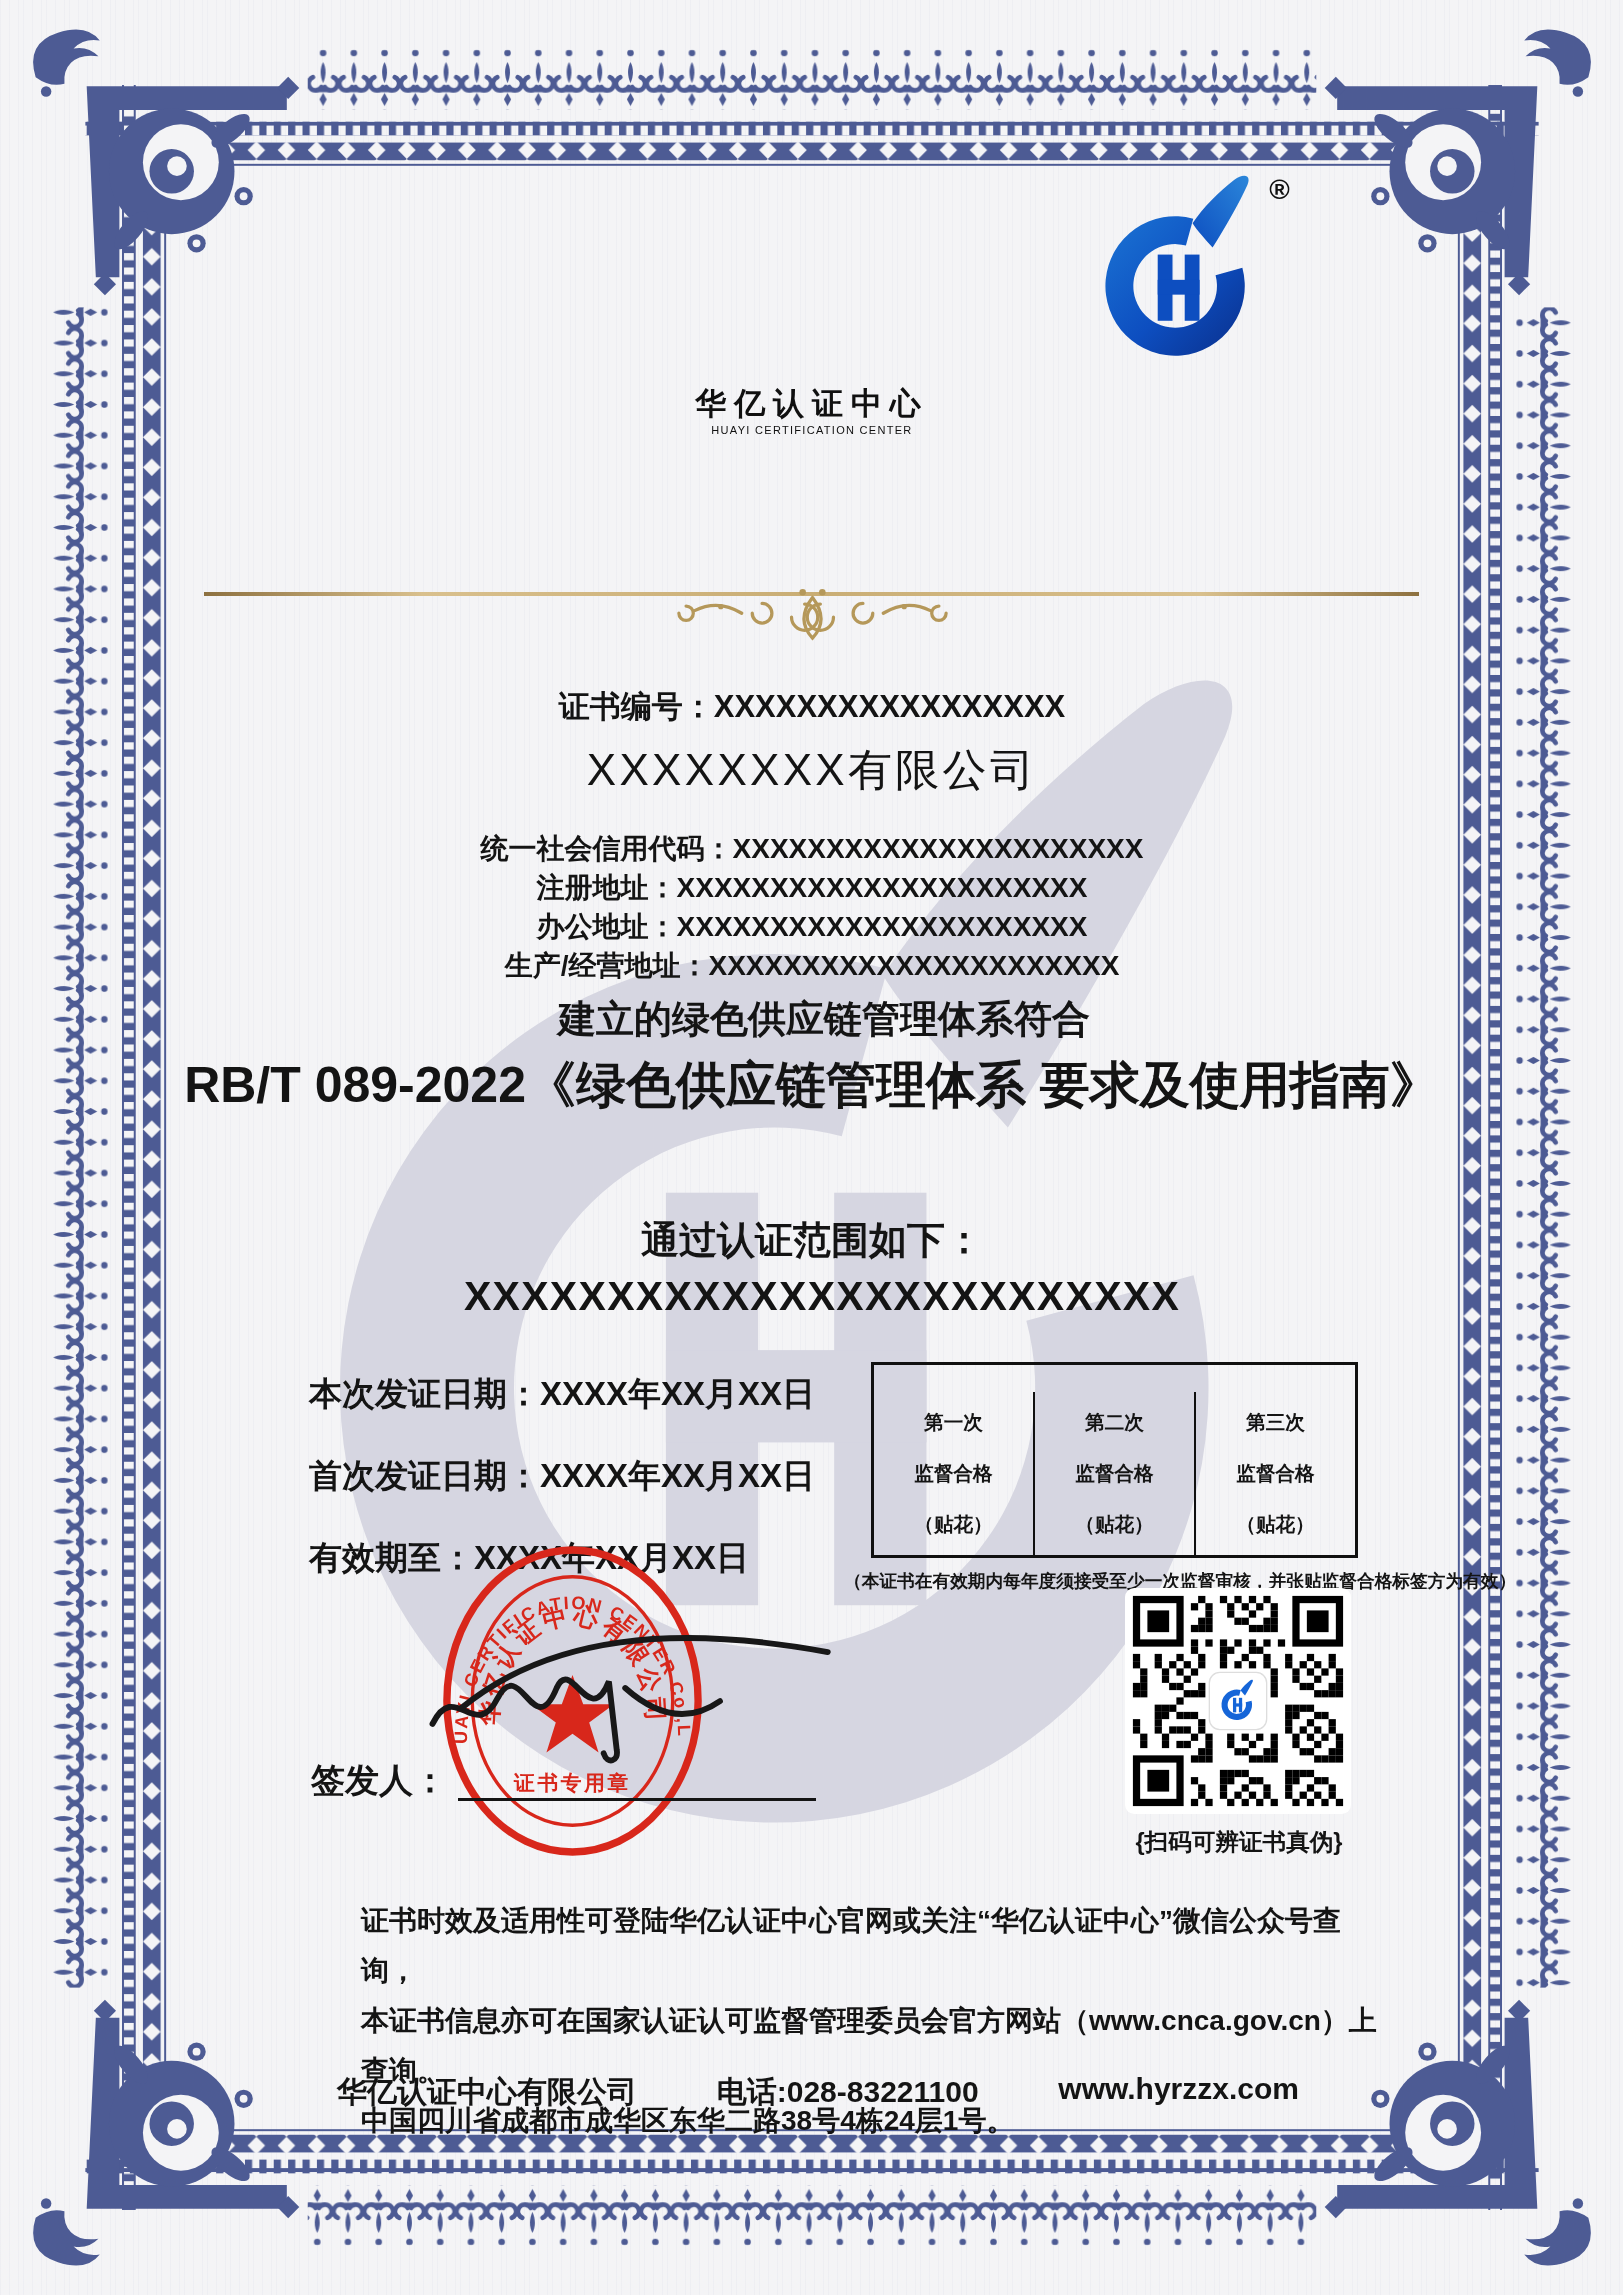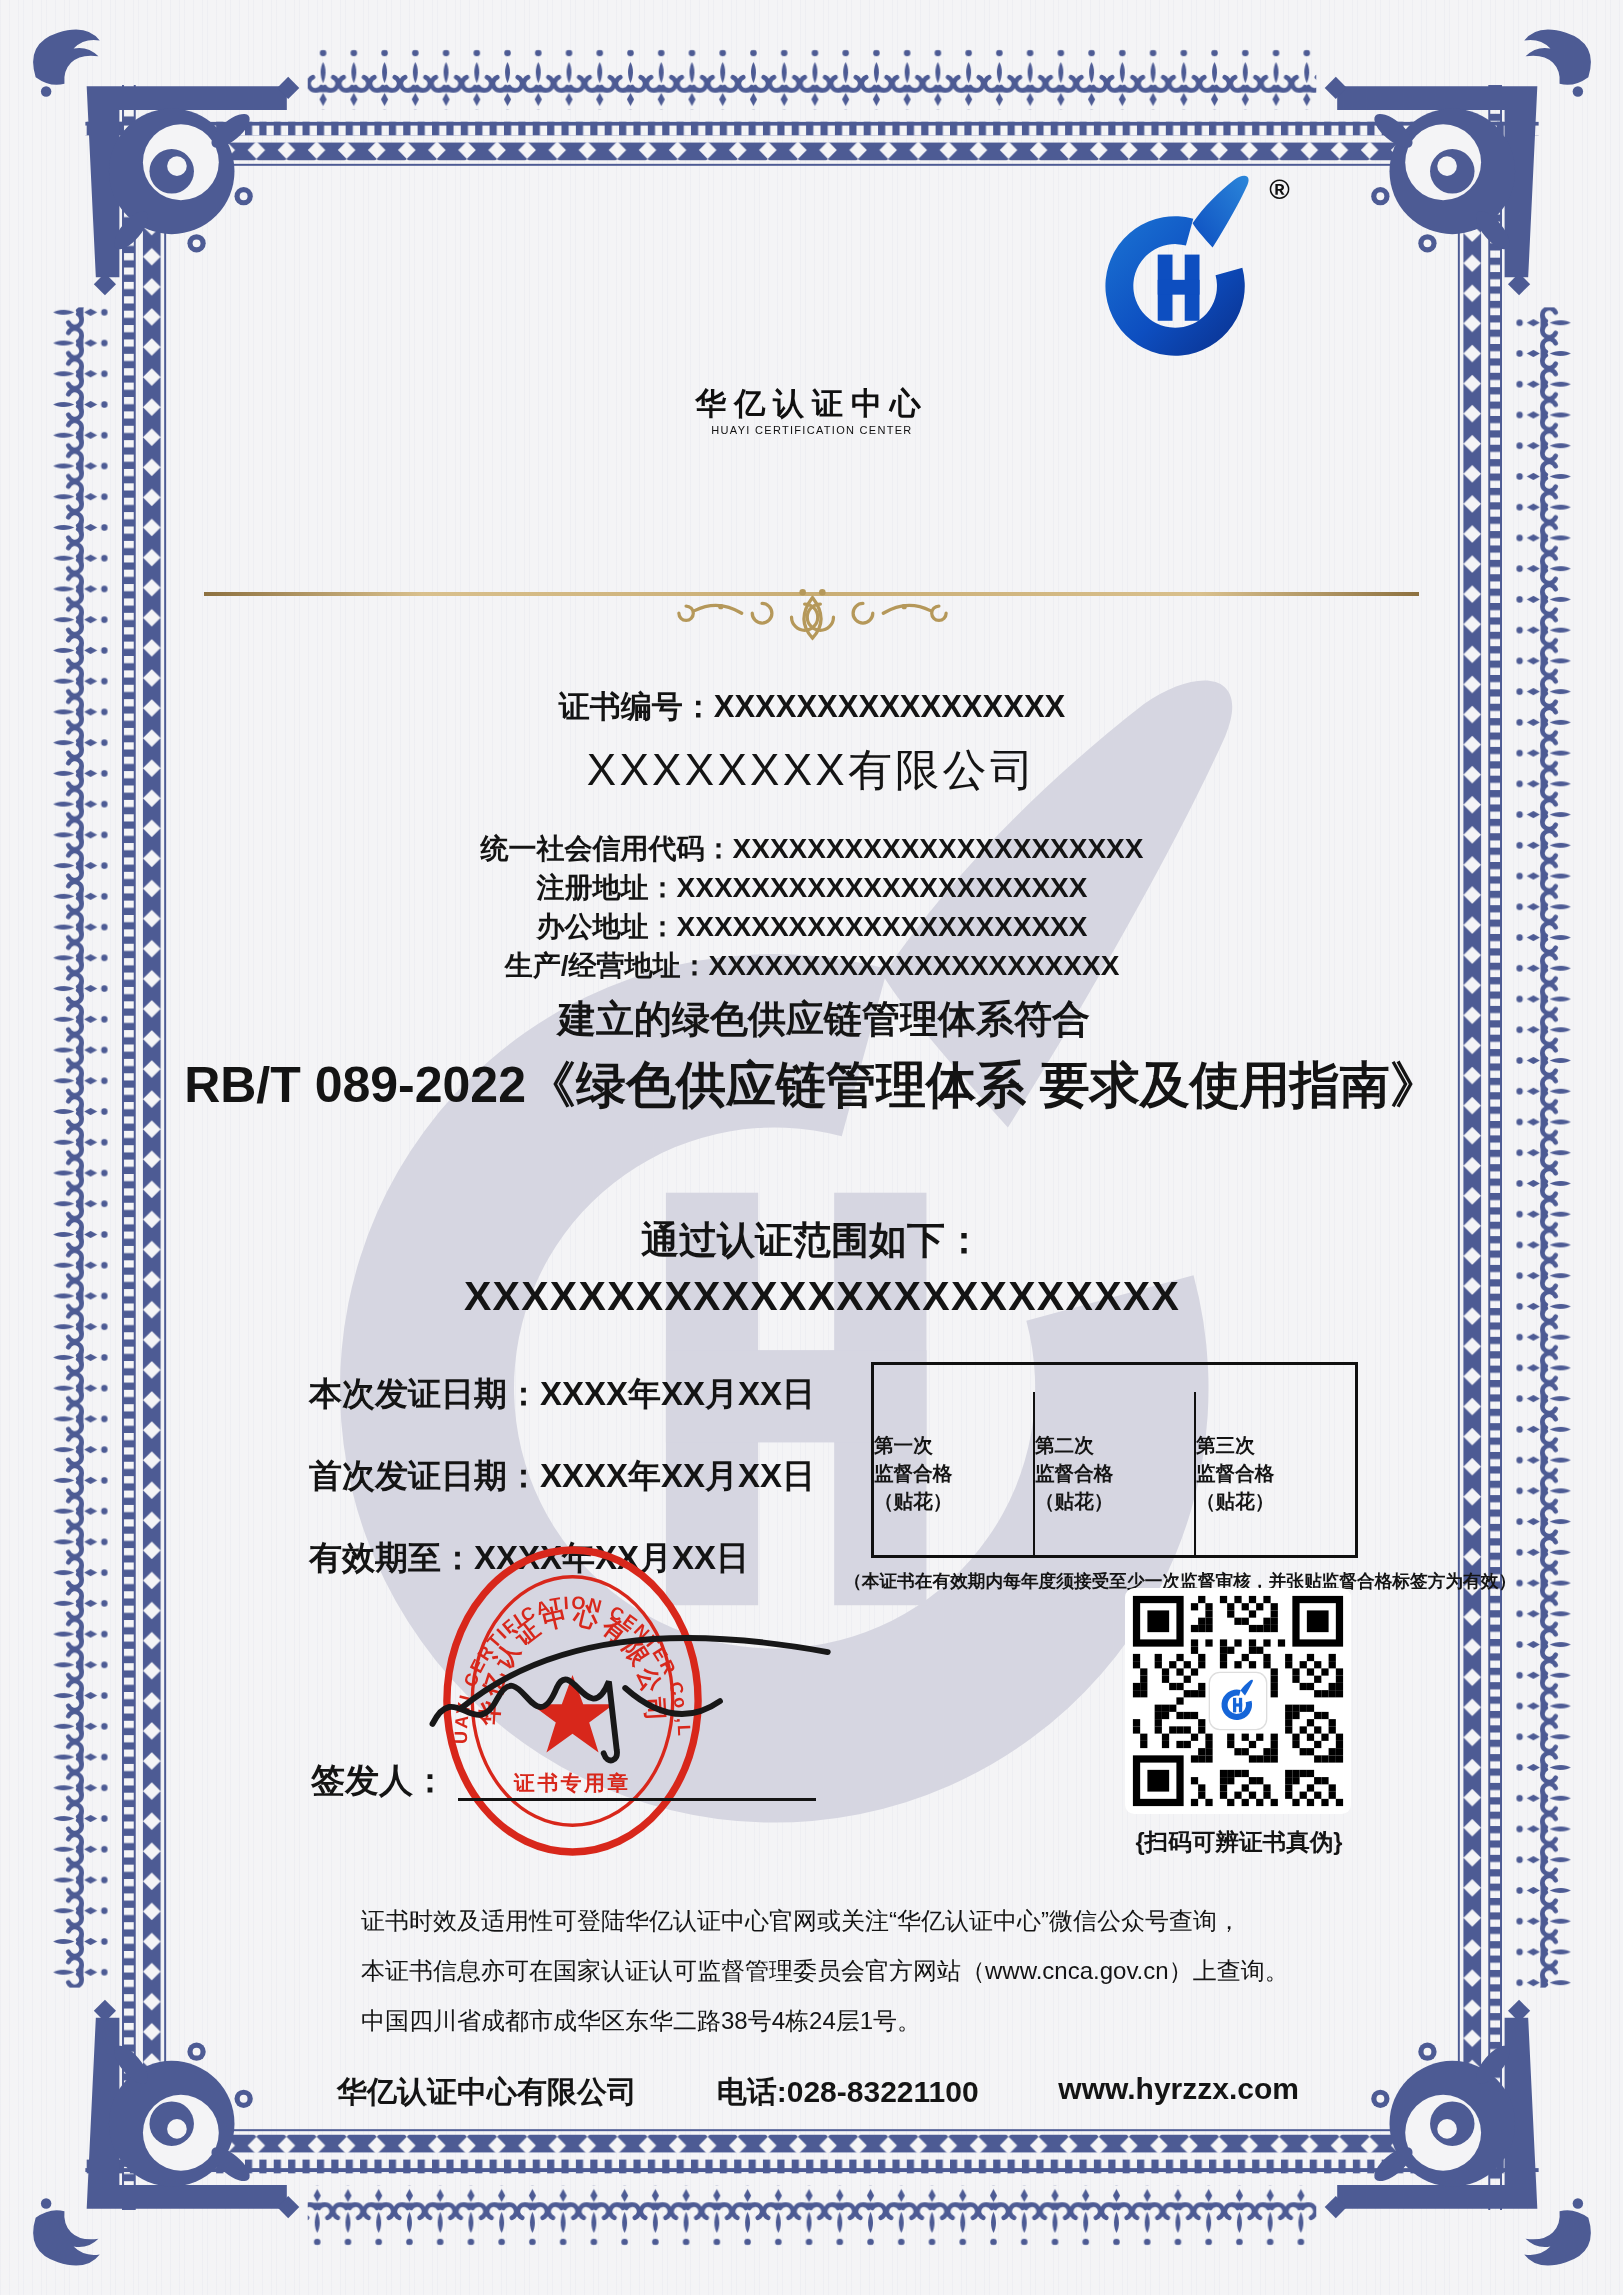--- a/index.html
+++ b/index.html
@@ -16,28 +16,28 @@
   .gold-line{height:3.9px;background:linear-gradient(90deg,#8d7140,#d9c08d 18%,#c9ad74 50%,#d9c08d 82%,#8d7140);}
   .certno{font-size:31px;font-weight:bold;}
   .company{font-size:44px;font-weight:400;letter-spacing:3.3px;}
   .fields{font-size:28px;font-weight:bold;line-height:39px;text-align:center;}
   .statement{font-size:38px;font-weight:900;padding-left:24px;}
   .standard{font-size:50px;font-weight:900;letter-spacing:0px;}
   .scope-h{font-size:38px;font-weight:900;}
   .scope-v{font-size:41px;font-weight:bold;letter-spacing:1.3px;margin-left:20px;}
   .dates div{font-size:33px;font-weight:bold;margin-bottom:37px;white-space:nowrap;}
   .supbox{border:3.3px solid #101010;display:flex;}
-  .supbox .cell{flex:1;display:flex;flex-direction:column;justify-content:center;gap:1px;
+  .supbox .cell{flex:1;display:flex;flex-direction:column;align-items:center;justify-content:center;gap:24px;
                 font-size:19.6px;font-weight:bold;margin-top:27px;}
   .supbox .cell + .cell{border-left:2.6px solid #101010;}
   .supnote{font-size:17.7px;font-weight:bold;white-space:nowrap;}
   .issuer{font-size:34px;font-weight:bold;}
   .sigline{border-top:3.9px solid #141414;}
   .qrcap{font-size:23.6px;font-weight:bold;}
-  .footer{font-size:24px;font-weight:400;line-height:50px;}
+  .footer{font-size:28px;font-weight:700;line-height:50px;}
   .botbar{display:flex;justify-content:space-between;font-size:30px;font-weight:bold;}
 </style>
 </head>
 <body>
 
 <div class="page">
 
   <svg class="abs" style="left:0;top:0" width="1624" height="2295" viewBox="0 0 2482 3509">
     <defs>
       <pattern id="pf" width="47" height="92" patternUnits="userSpaceOnUse">

